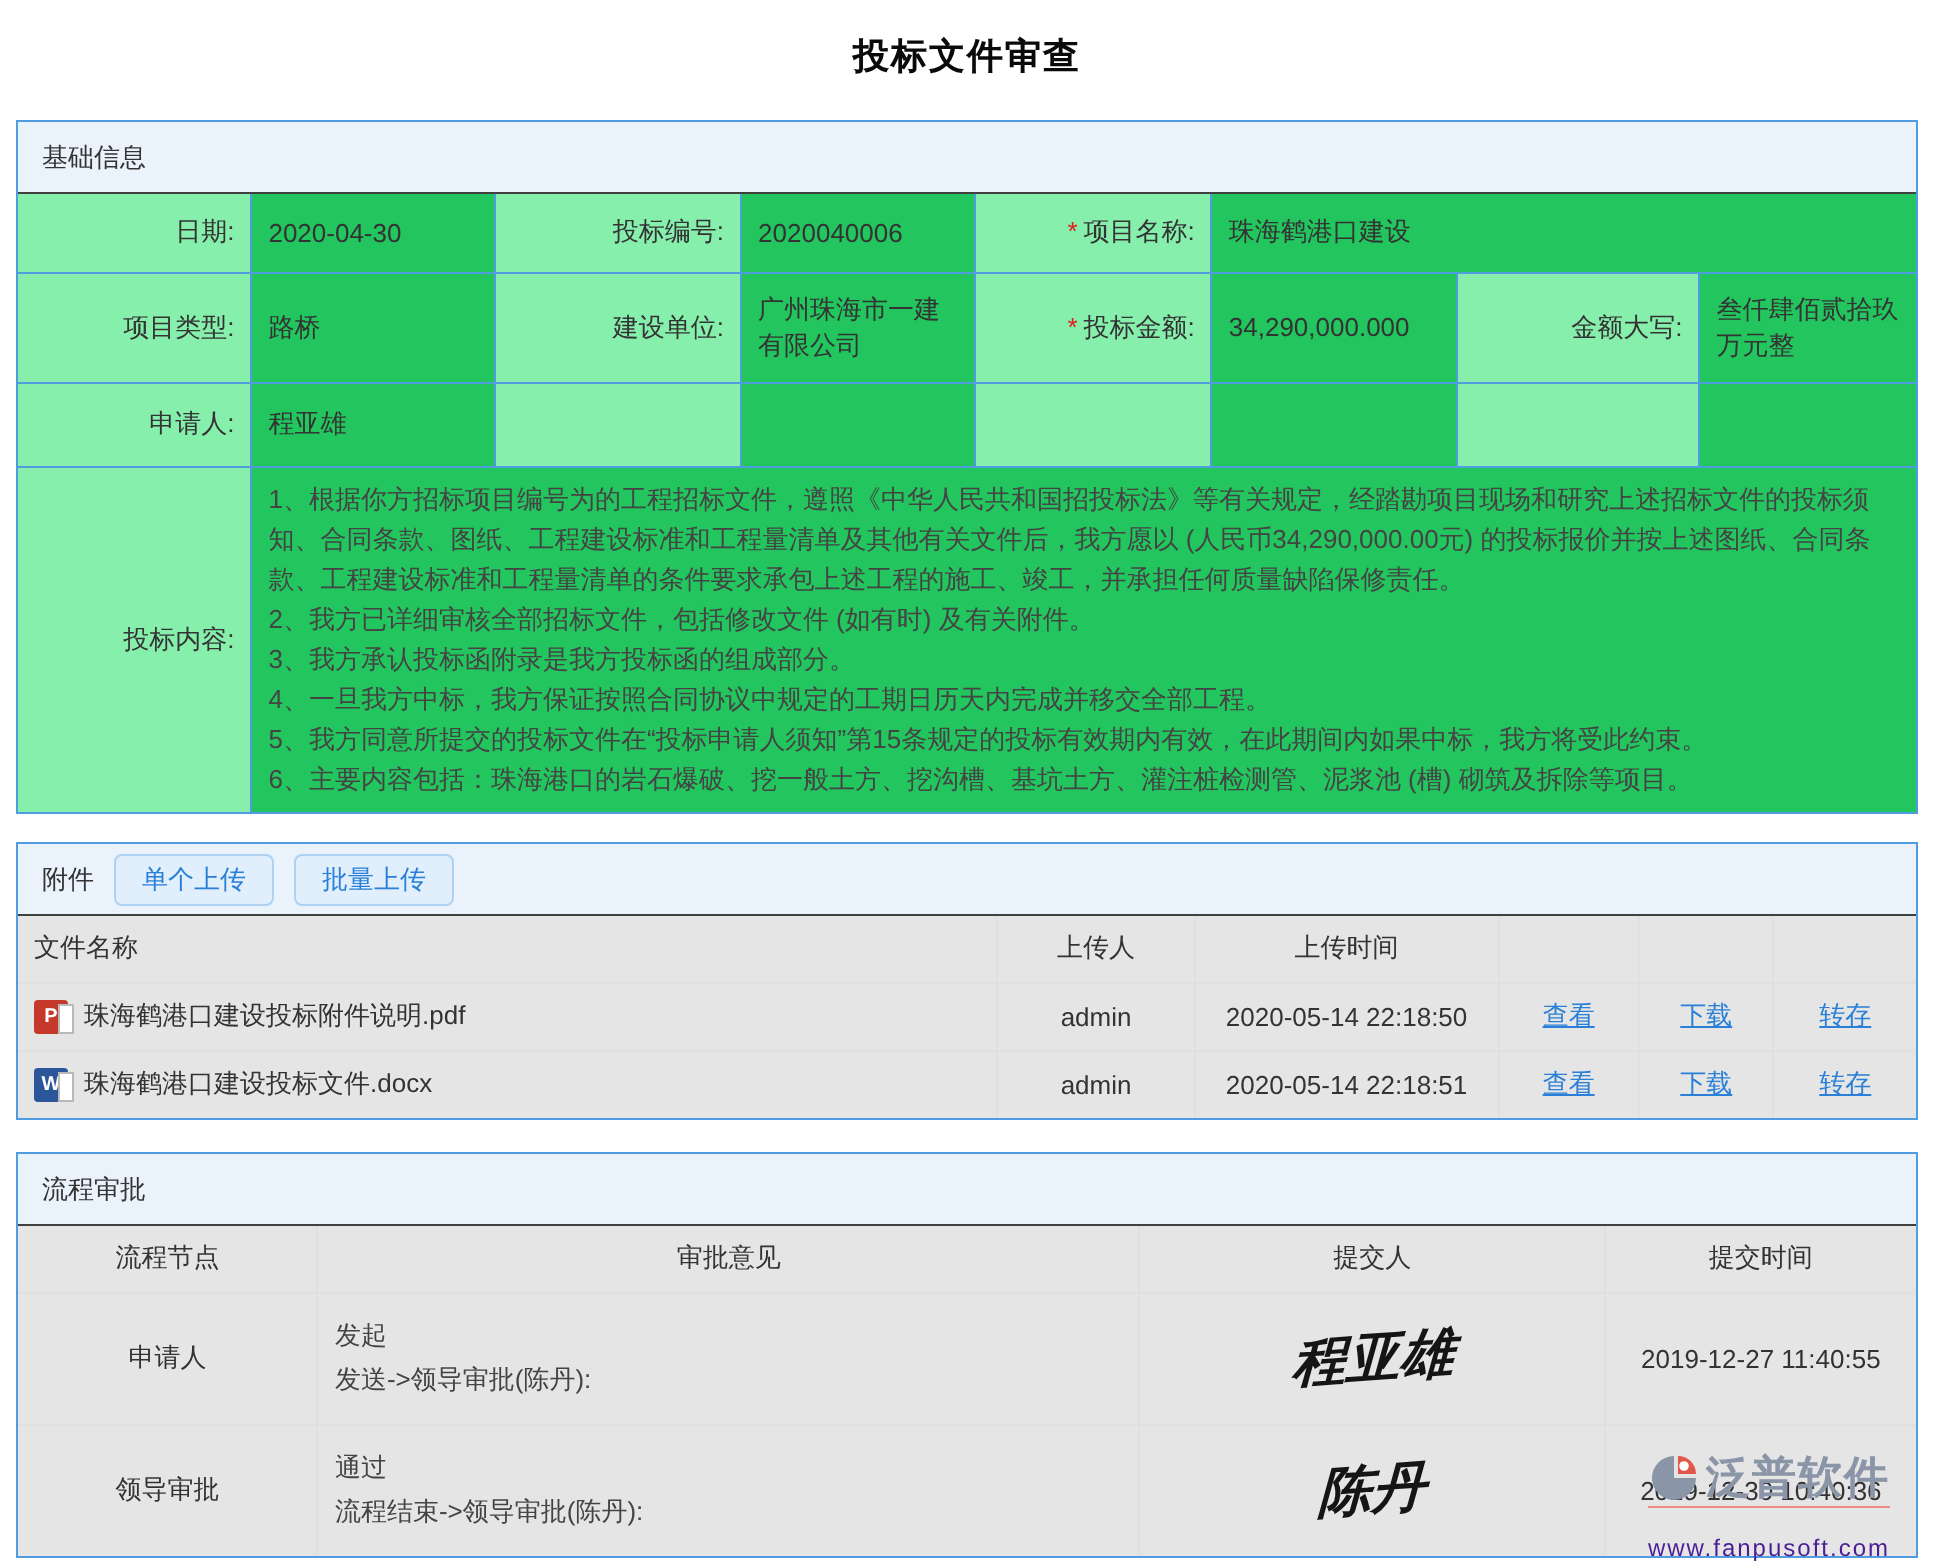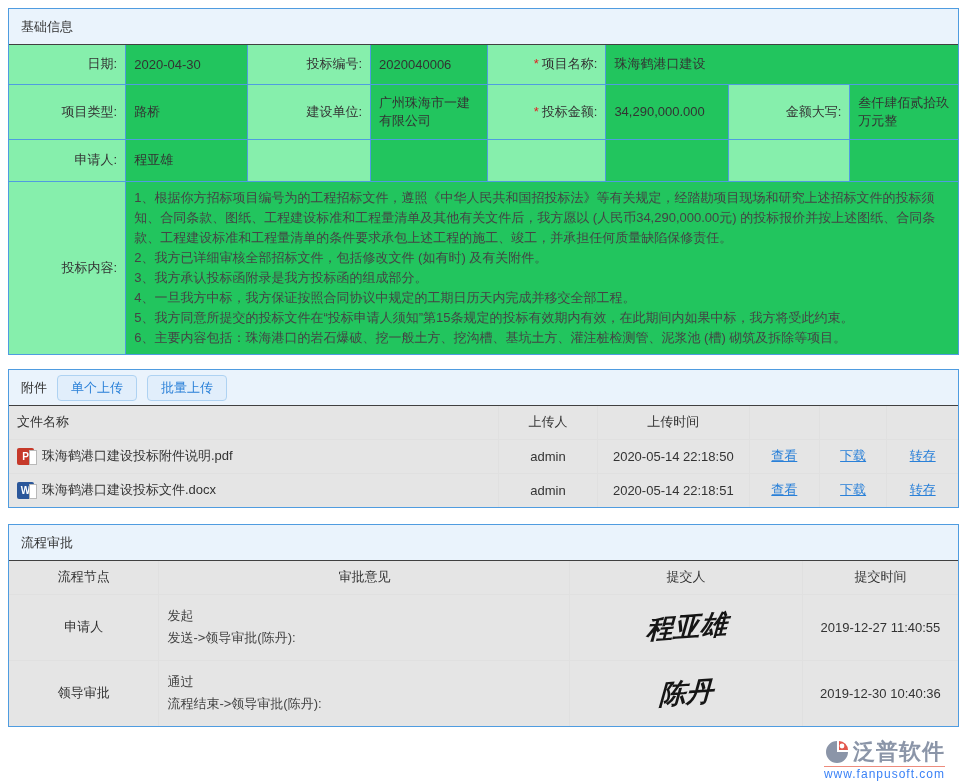--- a/index.html
+++ b/index.html
@@ -82,29 +82,30 @@
   
   .watermark {
     position:absolute; right:22px; bottom:4px; z-index:5; text-align:right;
     background:transparent; line-height:1;
   }
   .wm-top { display:flex; align-items:center; justify-content:flex-end; gap:2px; }
   .wm-brand {
     font-size:22px; font-weight:bold; color:#8b95a8; letter-spacing:1px;
   }
   .wm-url {
-    font-size:12px; color:#3b82f6; letter-spacing:1px; margin-top:2px;
-    border-top:1px solid #ee8b7c; padding-top:1px;
+    font-size:12px; color:#4c1d95; letter-spacing:1px; margin-top:2px;
+    border-top:1px solid #ee8b7c; padding-top:14px;
   }
 </style>
 </head>
 <body>
 
 <div class="page">
 
+  <div class="title">投标文件审查</div>
 
   <div class="section">
     <div class="section-header">
       <span>基础信息</span>
     </div>
     <table class="info-table">
       <colgroup>
         <col style="width:12.3%">
           <col style="width:12.8%">
           <col style="width:13.0%">

